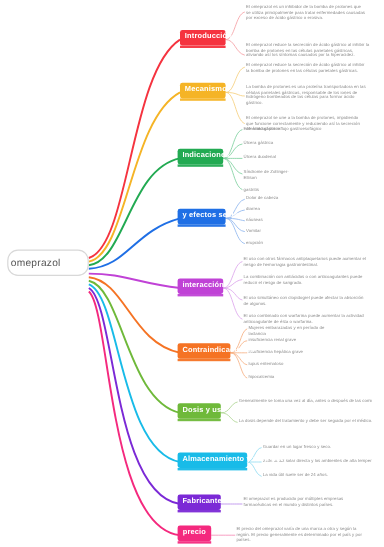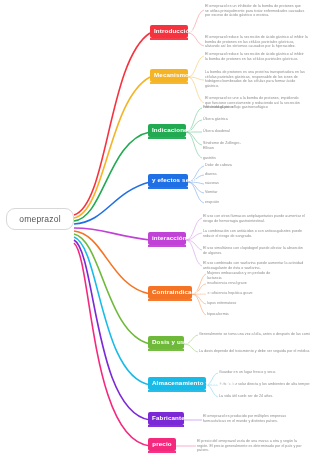--- a/index.html
+++ b/index.html
@@ -11,21 +11,20 @@
     position:relative;
   }
   #map{position:absolute;inset:0;}
   svg.links{position:absolute;left:0;top:0;width:310px;height:456px;pointer-events:none;}
 
   .root-node{
     position:absolute;
     left:6px;top:208px;
     width:68px;
     padding:5px 2px;
-    text-align:center;
     background:#ffffff;
     border:1px solid #d8d8d8;
     border-radius:9px;
     font-size:8.5px;
     color:#555555;
     letter-spacing:.2px;
     box-sizing:border-box;
     z-index:5;
   }
 

